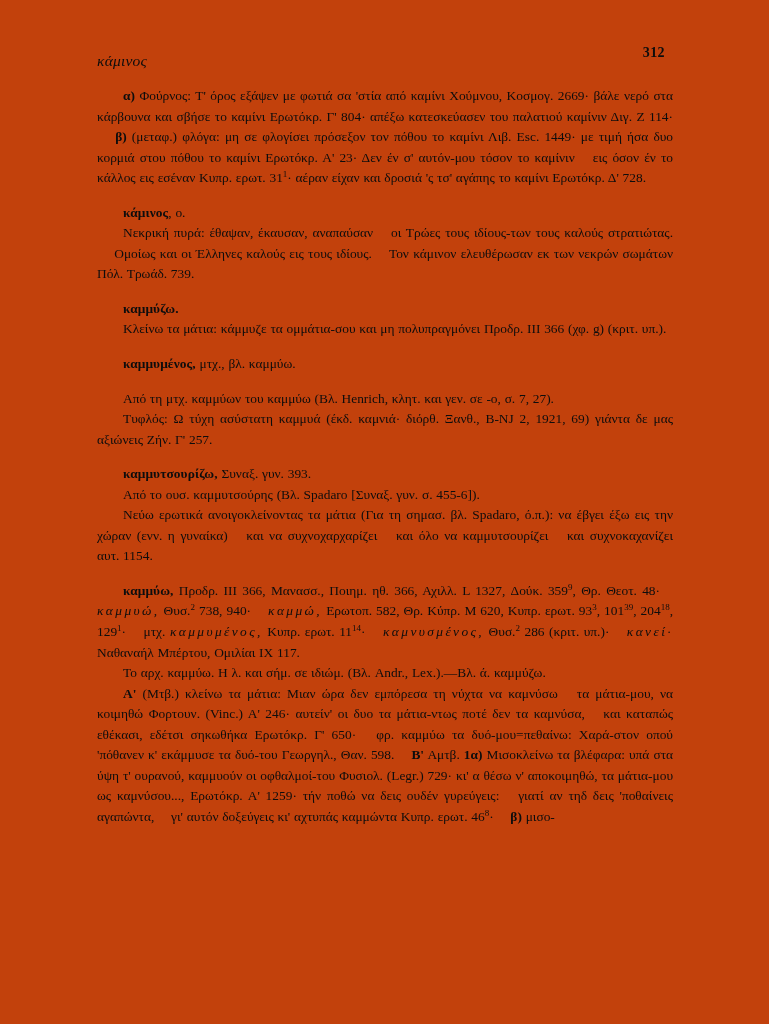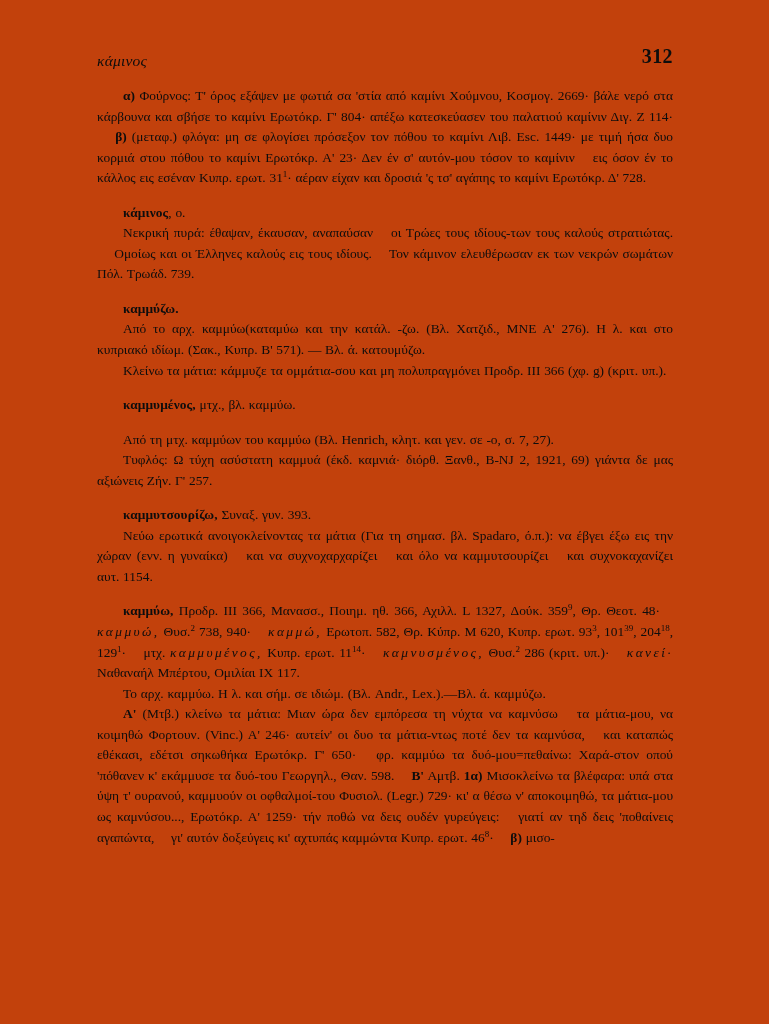--- a/index.html
+++ b/index.html
@@ -33,23 +33,23 @@
   .runhead-word {
     position: absolute;
     left: 0;
     top: 0;
     font-style: italic;
     font-size: 15.5px;
     letter-spacing: .2px;
   }
   .runhead-folio {
     position: absolute;
-    right: 0;
+    right: 8px;
     top: -7px;
-    font-size: 20px;
+    font-size: 14px;
     font-weight: 600;
     letter-spacing: .4px;
   }
   
   .para {
     font-size: 13.4px;
     line-height: 20.55px;
     text-align: justify;
     text-align-last: left;
     margin: 0;
@@ -116,28 +116,20 @@
       <span class="it">Τον κάμινον ελευθέρωσαν εκ των νεκρών σωμάτων</span>
       <span>Πόλ. Τρωάδ. 739.</span>
     </p>
 
     <div class="gap-lg"></div>
 
     <p class="para indent">
       <span class="hw">καμμύζω.</span>
     </p>
     <p class="para indent">
-      <span>Από το αρχ.</span>
-      <span class="it">καμμύω(καταμύω</span>
-      <span>και την κατάλ.</span>
-      <span class="it">-ζω.</span>
-      <span>(Βλ. Χατζιδ., ΜΝΕ Α' 276). Η λ. και στο κυπριακό ιδίωμ. (Σακ., Κυπρ. Β' 571). — Βλ. ά.</span>
-      <span class="it">κατουμύζω.</span>
-    </p>
-    <p class="para indent">
       <span>Κλείνω τα μάτια:</span>
       <span class="it">κάμμυζε τα ομμάτια-σου και μη πολυπραγμόνει</span>
       <span>Προδρ. III 366 (χφ. g) (κριτ. υπ.).</span>
     </p>
 
     <div class="gap-lg"></div>
 
     <p class="para indent">
       <span class="hw">καμμυμένος,</span>
       <span>μτχ., βλ.</span>
@@ -161,20 +153,25 @@
       <span>διόρθ. Ξανθ., B-NJ 2, 1921, 69)</span>
       <span class="it">γιάντα δε μας αξιώνεις</span>
       <span>Ζήν. Γ' 257.</span>
     </p>
 
     <div class="gap-lg"></div>
 
     <p class="para indent">
       <span class="hw">καμμυτσουρίζω,</span>
       <span>Συναξ. γυν. 393.</span>
+    </p>
+    <p class="para indent">
+      <span>Από το ουσ.</span>
+      <span class="it">καμμυτσούρης</span>
+      <span>(Βλ. Spadaro [Συναξ. γυν. σ. 455-6]).</span>
     </p>
     <p class="para indent">
       <span>Νεύω ερωτικά ανοιγοκλείνοντας τα μάτια</span>
       <span>(Για τη σημασ. βλ. Spadaro, ό.π.):</span>
       <span class="it">να έβγει έξω εις την χώραν (ενν. η γυναίκα)</span><span class="wsp"></span>
       <span class="it">και να συχνοχαρχαρίζει</span><span class="wsp"></span>
       <span class="it">και όλο να καμμυτσουρίζει</span><span class="wsp"></span>
       <span class="it">και συχνοκαχανίζει</span>
       <span>αυτ. 1154.</span>
     </p>

